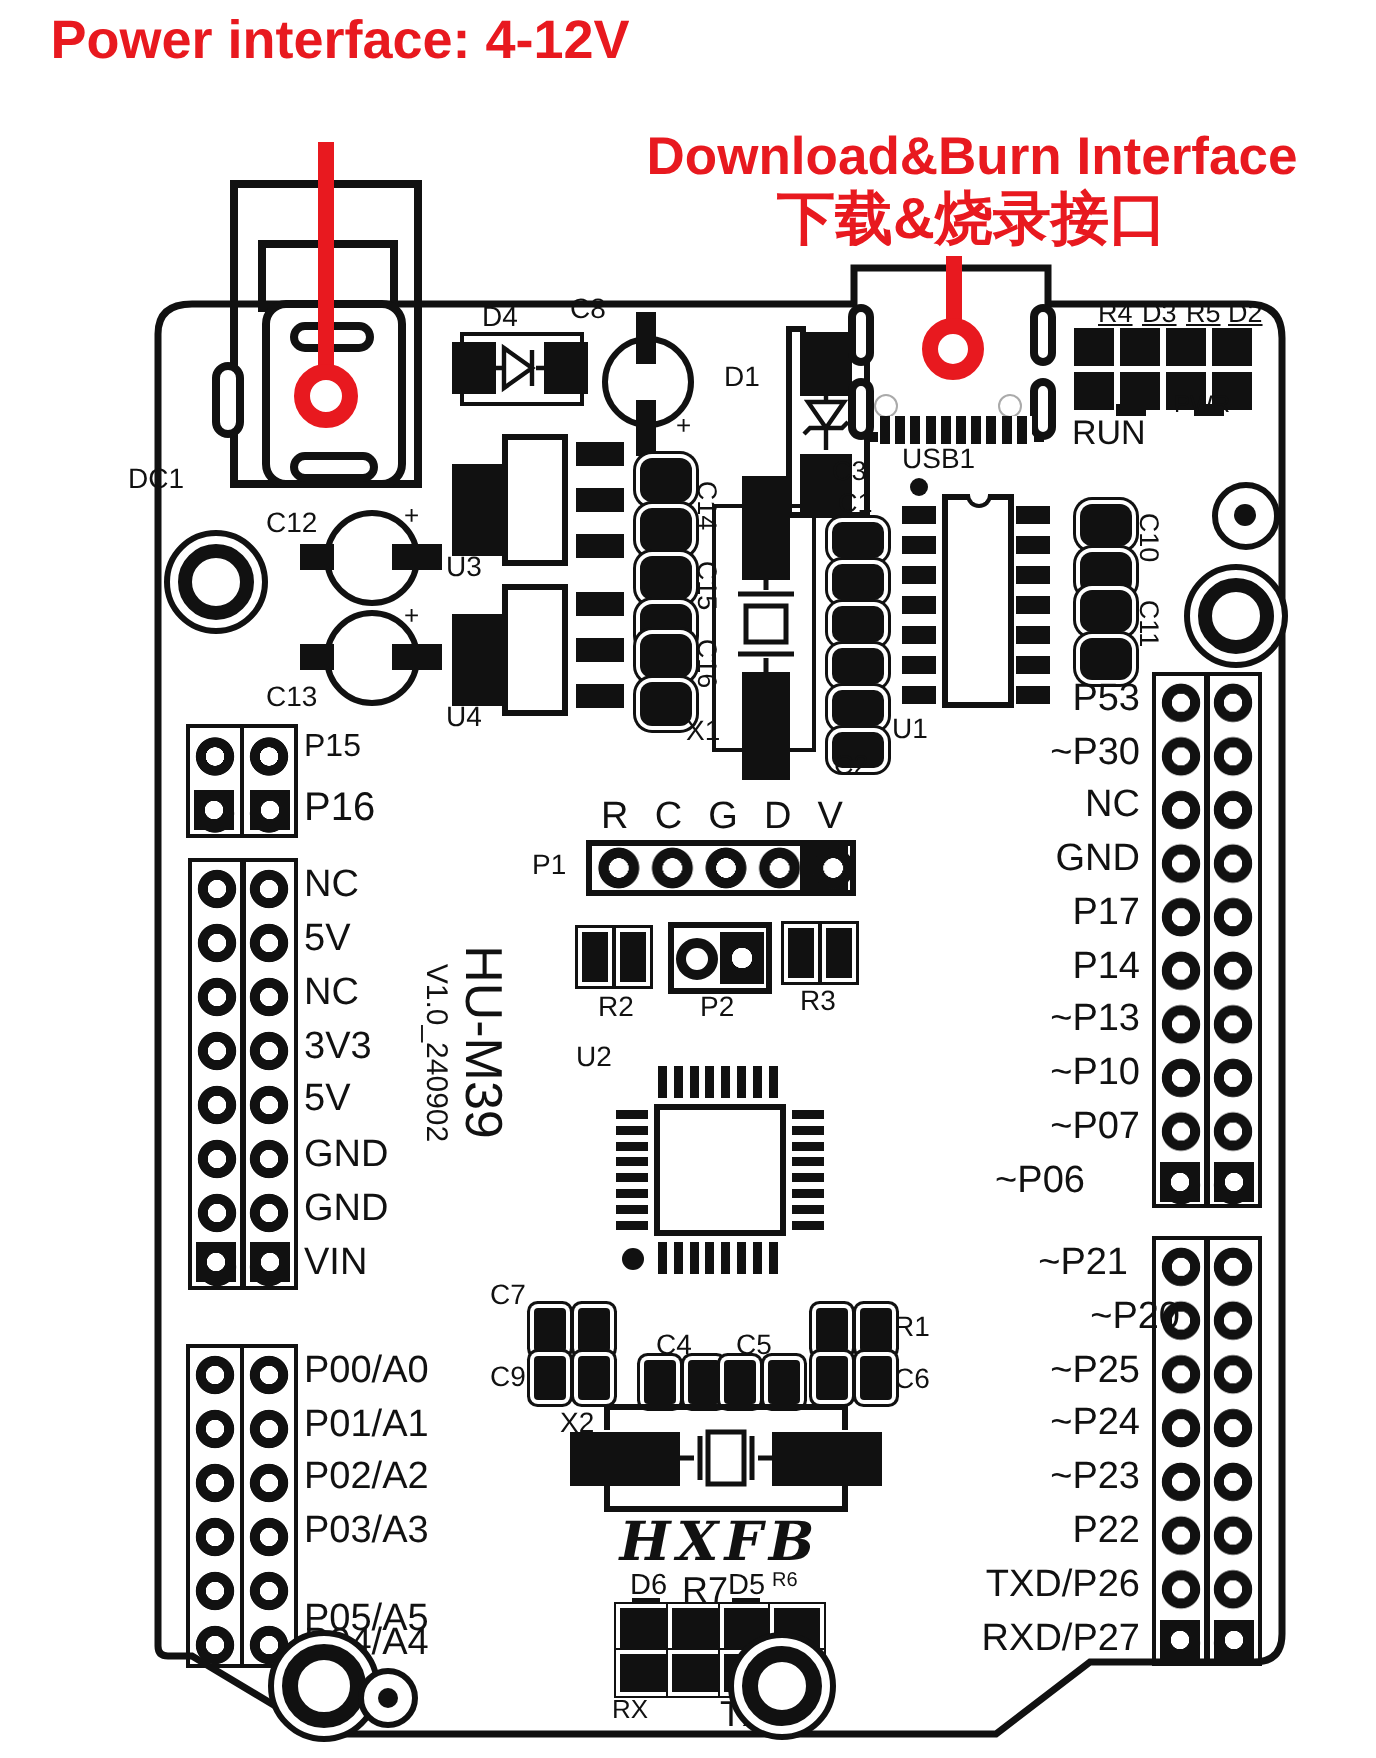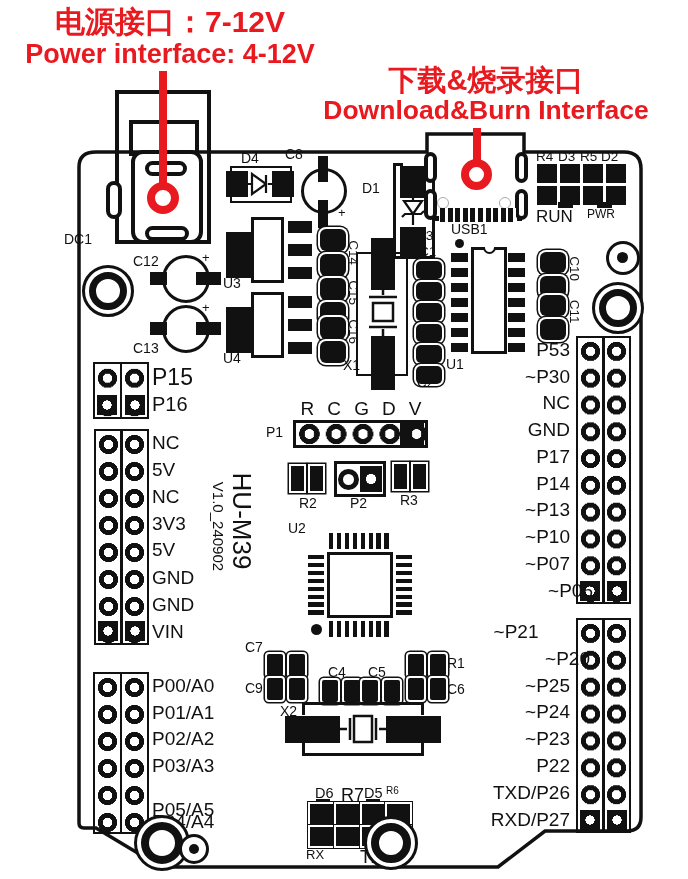--- a/index.html
+++ b/index.html
@@ -29,21 +29,21 @@
   .red-line{position:absolute;background:#e8191f;}
   .red-dot{position:absolute;border:8px solid #e8191f;border-radius:50%;background:transparent;box-sizing:border-box;}
   .grid8{position:absolute;display:grid;grid-template-columns:repeat(4,1fr);grid-template-rows:repeat(2,1fr);gap:3px;}
   .grid8 i{background:#111;}
   .grid8.outl i{box-shadow:0 0 0 2px #fff,0 0 0 3px #111;}
   .logo{position:absolute;font-family:"DejaVu Serif",serif;font-style:italic;font-weight:bold;
         color:#111;letter-spacing:3px;text-align:center;}
   .ring2{width:21px;height:21px;border:5.5px solid #111;border-radius:50%;background:#fff;box-sizing:border-box;}
   .sqh2{width:22px;height:26px;background:radial-gradient(circle,#fff 0 5px,#111 5.2px);}
   .gdot{position:absolute;border:1.5px solid #aaa;border-radius:50%;background:#fff;box-sizing:border-box;}
-  .und{}
+  .und{text-decoration:underline;margin-left:13px;}
 </style>
 </head>
 <body>
 
 <div id="stage">
 
   <svg class="abs" style="left:0;top:0" width="688" height="879" viewBox="0 0 688 879">
     <path d="M 96,152 H 427 V 134 H 524 V 152 H 624 Q 641,152 641,169 V 817 Q 641,831 627,831
              H 545 L 498,867 H 161 L 96,828 H 84 Q 79,828 79,823 V 167 Q 79,152 96,152 Z" fill="#ffffff" stroke="#111111" stroke-width="3.5"></path>
   </svg>
@@ -100,21 +100,21 @@
       <i></i>
       <i></i>
       <i></i>
       <i></i>
       <i></i>
       <i></i>
   </div>
   <div class="blk" style="left:558px;top:202px;width:15px;height:6px"></div>
   <div class="blk" style="left:597px;top:202px;width:15px;height:6px"></div>
   <div class="L" style="left:536px;top:208px;font-size:17px">RUN</div>
-  <div class="L" style="left:587px;top:208px;font-size:12px">PWR</div>
+  <div class="L" style="left:587px;top:196px;font-size:12px">PWR</div>
 
   <div class="circ" style="left:606px;top:241px;width:34px;height:34px"></div>
   <div class="blk" style="left:617px;top:252px;width:11px;height:11px;border-radius:50%"></div>
   <div class="circ" style="left:592px;top:282px;width:52px;height:52px"></div>
   <div class="circ" style="left:599px;top:289px;width:38px;height:38px;border-width:7px"></div>
   <div class="circ" style="left:82px;top:265px;width:52px;height:52px"></div>
   <div class="circ" style="left:89px;top:272px;width:38px;height:38px;border-width:7px"></div>
 
   <div class="L" style="left:133px;top:254px">C12</div>
   <div class="circ" style="left:162px;top:255px;width:48px;height:48px"></div>
@@ -182,21 +182,21 @@
   <div class="rpad" style="left:540px;top:295px;width:26px;height:21px"></div>
   <div class="rpad" style="left:540px;top:319px;width:26px;height:21px"></div>
   <div class="L rot" style="left:554px;top:305px;width:40px;font-size:13.5px">C11</div>
 
   <div class="pinhdr" style="left:93px;top:362px;width:56px;height:57px">
     <div class="pcol" style="background-size:100% 28.5px"></div>
     <div class="pcol" style="background-size:100% 28.5px;margin-left:-2.5px"></div>
   </div>
   <div class="sqh" style="left:97px;top:395px"></div>
   <div class="sqh" style="left:125px;top:395px"></div>
-  <div class="L P" style="left:152px;top:366px;font-size:23px">P15</div>
+  <div class="L P" style="left:152px;top:366px;font-size:16px">P15</div>
   <div class="L P" style="left:152px;top:394px;font-size:20px">P16</div>
 
   <div class="pinhdr" style="left:94px;top:429px;width:55px;height:216px">
     <div class="pcol" style="background-size:100% 27px"></div>
     <div class="pcol" style="background-size:100% 27px;margin-left:-2.5px"></div>
   </div>
   <div class="sqh" style="left:98px;top:621px"></div>
   <div class="sqh" style="left:125px;top:621px"></div>
   <div class="L P" style="left:152px;top:433px">NC</div>
   <div class="L P" style="left:152px;top:460px">5V</div>
@@ -291,20 +291,21 @@
   <div class="L" style="left:280px;top:704px">X2</div>
   <div class="abs" style="left:302px;top:702px;width:122px;height:13px;border:3px solid #111;border-bottom:none"></div>
   <div class="abs" style="left:302px;top:743px;width:122px;height:13px;border:3px solid #111;border-top:none"></div>
   <div class="blk" style="left:285px;top:716px;width:55px;height:27px"></div>
   <div class="blk" style="left:386px;top:716px;width:55px;height:27px"></div>
   <svg class="abs" style="left:340px;top:714px" width="46" height="31">
     <path d="M0,15 H7 M10,4 V26 M36,4 V26 M39,15 H46" stroke="#111" stroke-width="2.5" fill="none"></path>
     <rect x="14" y="2" width="18" height="26" fill="#fff" stroke="#111" stroke-width="2.5"></rect>
   </svg>
 
+  <div class="logo" style="left:308px;top:756px;width:104px;font-size:27px">HXFB</div>
 
   <div class="L" style="left:315px;top:786px;font-size:14.5px">D6</div>
   <div class="L" style="left:341px;top:786px;font-size:18px">R7</div>
   <div class="L" style="left:364px;top:786px;font-size:14.5px">D5</div>
   <div class="L" style="left:386px;top:786px;font-size:10px">R6</div>
   <div class="blk" style="left:316px;top:799px;width:14px;height:6px"></div>
   <div class="blk" style="left:366px;top:799px;width:14px;height:6px"></div>
   <div class="grid8 outl" style="left:310px;top:804px;width:100px;height:42px">
     <i></i>
       <i></i>
@@ -333,44 +334,43 @@
   <div class="sqh" style="left:607px;top:581px"></div>
   <div class="L P" style="left:470px;top:340px;width:100px;text-align:right">P53</div>
   <div class="L P" style="left:470px;top:367px;width:100px;text-align:right">~P30</div>
   <div class="L P" style="left:470px;top:393px;width:100px;text-align:right">NC</div>
   <div class="L P" style="left:470px;top:420px;width:100px;text-align:right">GND</div>
   <div class="L P" style="left:470px;top:447px;width:100px;text-align:right">P17</div>
   <div class="L P" style="left:470px;top:474px;width:100px;text-align:right">P14</div>
   <div class="L P" style="left:470px;top:500px;width:100px;text-align:right">~P13</div>
   <div class="L P" style="left:470px;top:527px;width:100px;text-align:right">~P10</div>
   <div class="L P" style="left:470px;top:554px;width:100px;text-align:right">~P07</div>
-  <div class="L P" style="left:493px;top:581px;width:100px;text-align:right">~P06</div>
+  <div class="L P" style="left:470px;top:581px;width:100px;text-align:center">~P06</div>
 
   <div class="pinhdr" style="left:576px;top:618px;width:55px;height:215px">
     <div class="pcol" style="background-size:100% 26.875px"></div>
     <div class="pcol" style="background-size:100% 26.875px;margin-left:-2.5px"></div>
   </div>
   <div class="sqh" style="left:580px;top:810px"></div>
   <div class="sqh" style="left:607px;top:810px"></div>
-  <div class="L P" style="left:456px;top:622px;width:120px;text-align:center">~P21</div>
+  <div class="L P" style="left:444px;top:622px;width:120px;text-align:right">~P21</div>
   <div class="L P" style="left:470px;top:649px;width:120px;text-align:right">~P20</div>
   <div class="L P" style="left:450px;top:676px;width:120px;text-align:right">~P25</div>
   <div class="L P" style="left:450px;top:702px;width:120px;text-align:right">~P24</div>
   <div class="L P" style="left:450px;top:729px;width:120px;text-align:right">~P23</div>
   <div class="L P" style="left:450px;top:756px;width:120px;text-align:right">P22</div>
   <div class="L P" style="left:450px;top:783px;width:120px;text-align:right">TXD/P26</div>
   <div class="L P" style="left:450px;top:810px;width:120px;text-align:right">RXD/P27</div>
 
   <div class="red-t" style="left:0;top:5px;width:340px">
-    <div style="font-size:30px">电源接口：7-12V</div>
     <div style="font-size:27px">Power interface: 4-12V</div>
   </div>
   <div class="red-line" style="left:159px;top:71px;width:8px;height:114px"></div>
   <div class="red-dot" style="left:147px;top:182px;width:32px;height:32px"></div>
 
   <div class="red-t" style="left:300px;top:64px;width:372px">
+    <div style="font-size:26.5px">Download&amp;Burn Interface</div>
     <div style="font-size:29px">下载&amp;烧录接口</div>
-    <div style="font-size:26.5px">Download&amp;Burn Interface</div>
   </div>
   <div class="red-line" style="left:473px;top:128px;width:8px;height:36px"></div>
   <div class="red-dot" style="left:461px;top:159px;width:31px;height:31px"></div>
 
 </div>
 
 </body></html>

